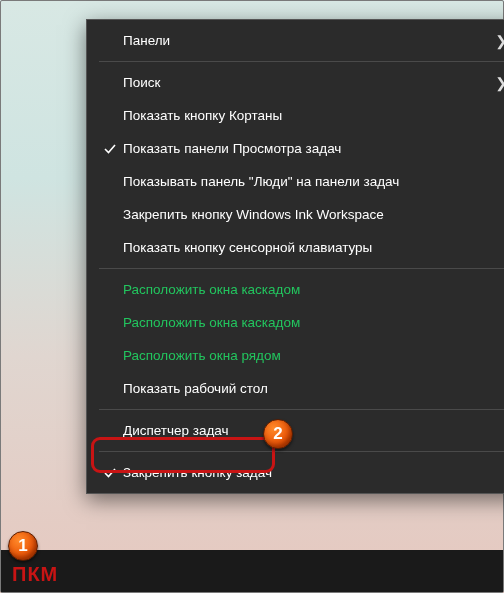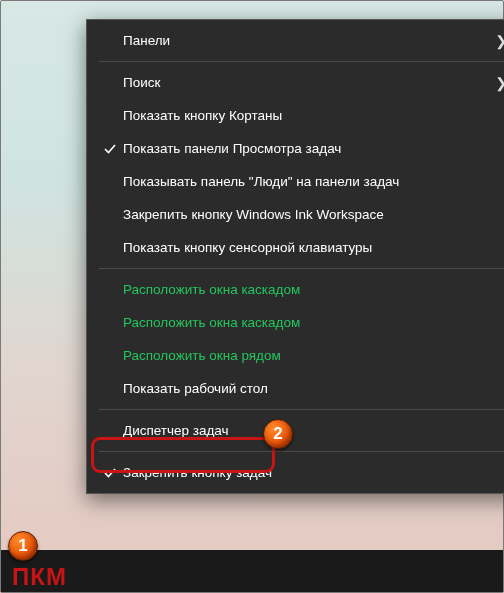--- a/index.html
+++ b/index.html
@@ -81,21 +81,21 @@
     font-size: 17px;
     display: flex;
     align-items: center;
     justify-content: center;
     font-family: Arial, sans-serif;
   }
   .pkm-label {
     position: absolute;
     color: #c81414;
     font-weight: bold;
-    font-size: 24px;
+    font-size: 20px;
     font-family: Arial, sans-serif;
     letter-spacing: 1px;
   }
 </style>
 </head>
 <body>
 
 <div class="container">
 
   <div class="taskbar"></div>

